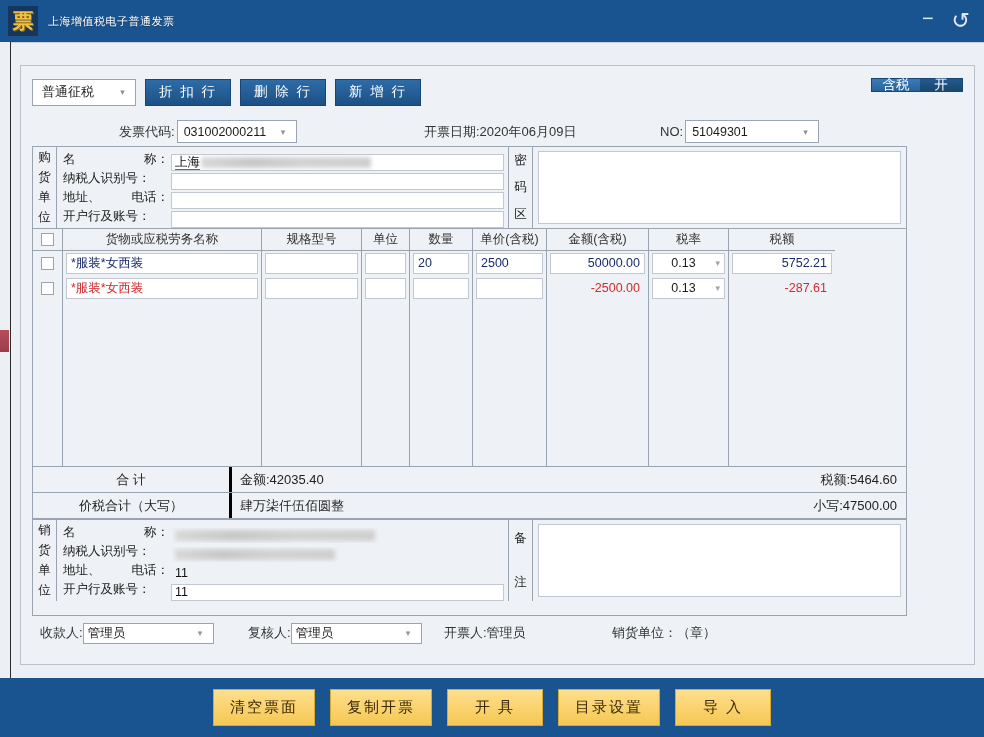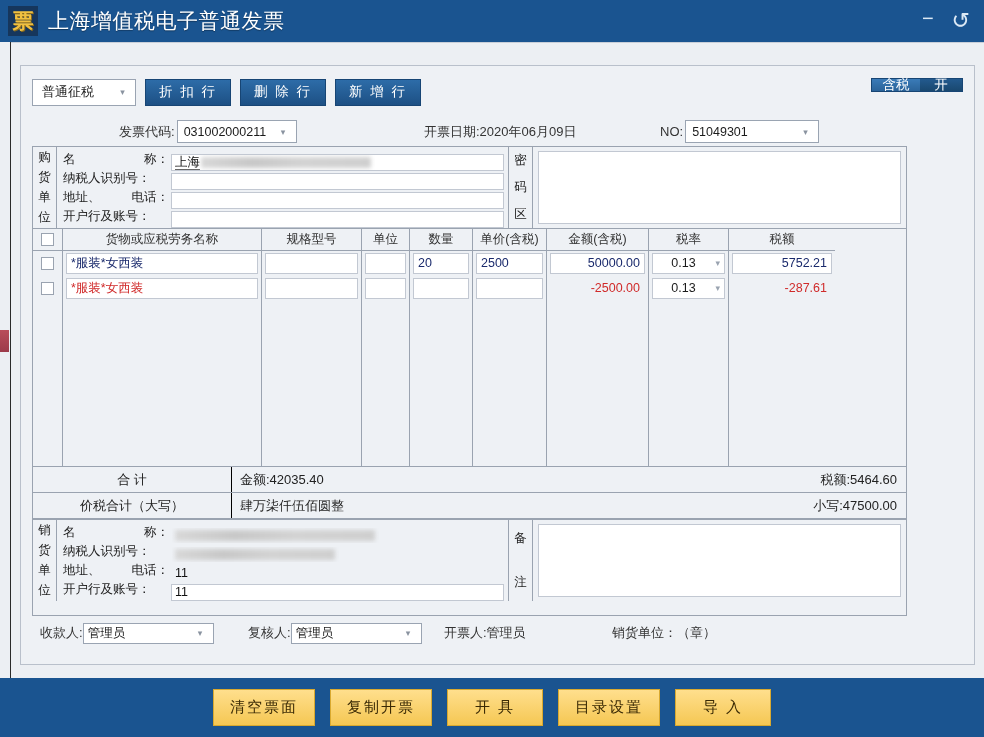--- a/index.html
+++ b/index.html
@@ -20,21 +20,21 @@
   .logo {
     width: 30px; height: 30px; margin-left: 8px; margin-right: 10px;
     background: #16365c;
     color: #f0c040; font-size: 21px; line-height: 30px;
     text-align: center; font-weight: bold;
     font-family: "DejaVu Sans", sans-serif;
     text-shadow: 1px 1px 0 #8a6b1e;
     flex: none;
   }
   .title-text {
-    color: #ffffff; font-size: 21px; letter-spacing: .5px;
+    color: #ffffff; font-size: 11px; letter-spacing: .5px;
     text-shadow: 0 1px 1px rgba(0,0,0,.35);
   }
   .win-ctrls {
     margin-left: auto; margin-right: 14px;
     display: flex; align-items: center; gap: 18px;
   }
   .win-btn {
     color: #dce9f5; font-size: 22px; line-height: 1;
     cursor: default; user-select: none;
   }
@@ -205,21 +205,21 @@
   .c-price{ width: 74px; }
   .c-amt  { width: 102px; }
   .c-rate { width: 80px; }
   .c-tax  { width: 106px; }
 
   
   .trow { height: 26px; display: flex; align-items: center; border-bottom: 1px solid #9aa3b0; font-size: 13px; color: #222; }
   .trow:last-child { border-bottom: none; }
   .trow .tlab {
     width: 199px; flex: none; text-align: center;
-    border-right: 1px solid #000000; height: 100%;
+    border-right: 3px solid #000000; height: 100%;
     display: flex; align-items: center; justify-content: center;
   }
   .trow .tmid { flex: 1; padding-left: 8px; }
   .trow .tend { padding-right: 9px; }
 
   
   .persons {
     position: absolute; left: 0; top: 504px; width: 931px; height: 26px;
     display: flex; align-items: center; font-size: 13px; color: #333;
   }

